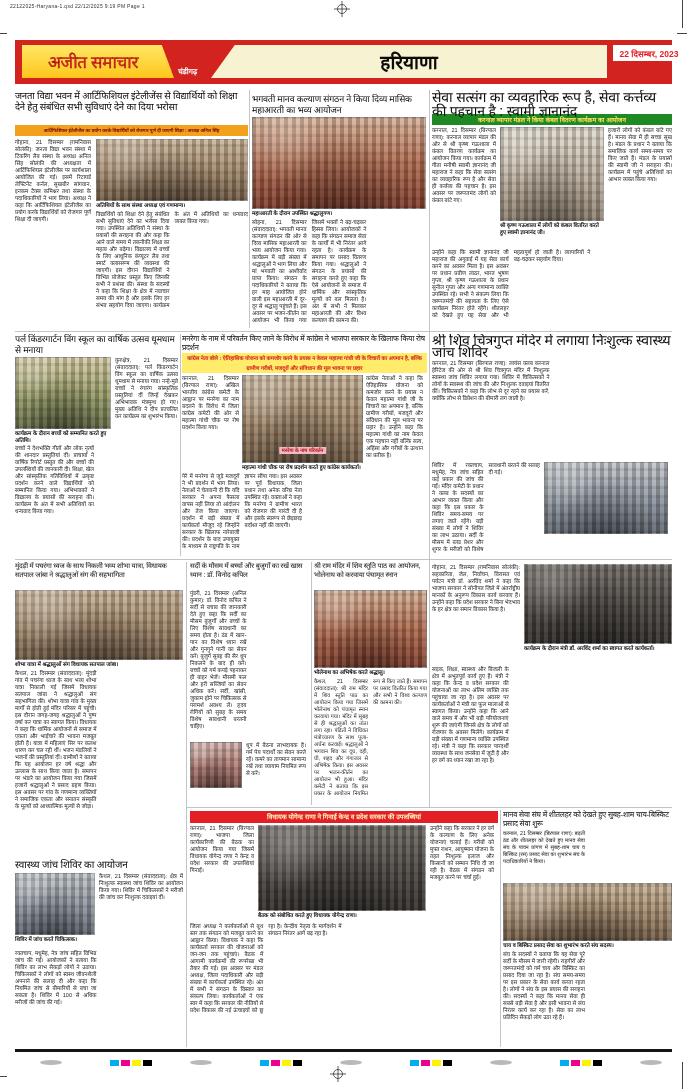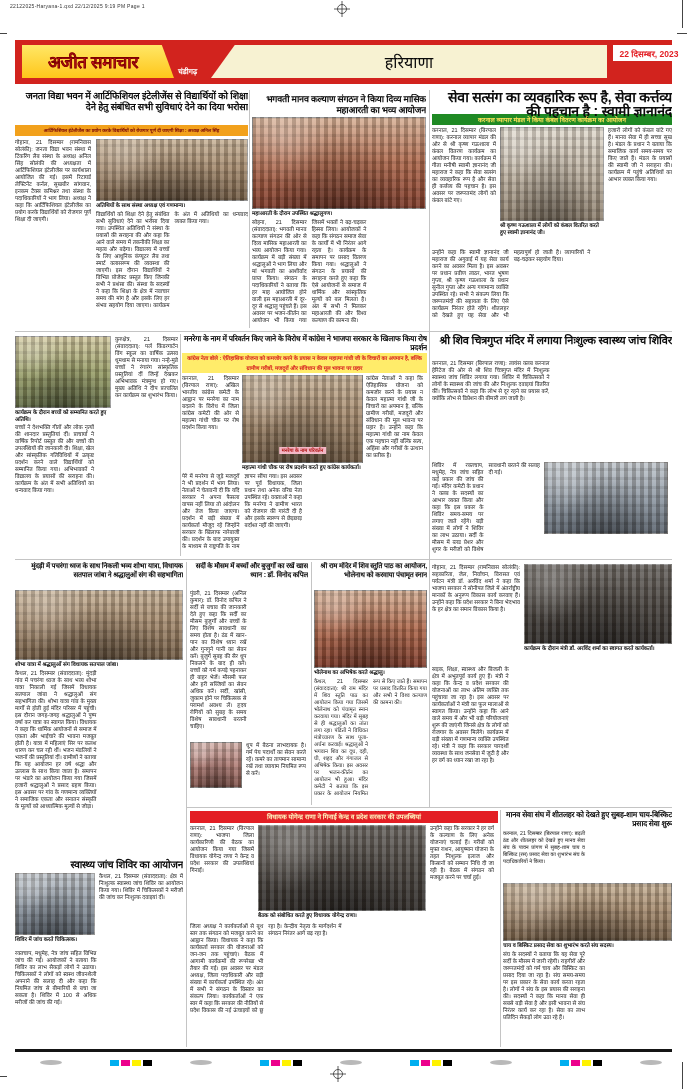--- a/index.html
+++ b/index.html
@@ -1,20 +1,20 @@
 <!DOCTYPE html>
 <html><head>
 <meta charset="utf-8">
 <style>
   *{margin:0;padding:0;box-sizing:border-box}
   html,body{background:#ddd}
   #page{position:relative;width:687px;height:1089px;background:#fff;margin:0 auto;
         font-family:"Liberation Sans",sans-serif;overflow:hidden}
   .art{position:absolute;overflow:hidden}
-  .hl{font-weight:700;color:#0c0c0c;text-align:right;letter-spacing:-0.2px}
+  .hl{font-weight:400;color:#0c0c0c;text-align:left;letter-spacing:-0.2px}
   .bar{font-weight:700;text-align:center;overflow:hidden}
   .body{font-size:5.5px;line-height:7px;text-align:justify;color:#1b1b1b;
         column-gap:5px;column-fill:auto;overflow:hidden}
   .cap{font-size:5.5px;line-height:6.5px;font-weight:700;color:#101010;overflow:hidden}
   .row{display:flex}
   .photo{position:relative;overflow:hidden;box-shadow:0 0 0 1px #9a9a9a inset}
   .photo::before{content:"";position:absolute;inset:0;
      background:repeating-linear-gradient(90deg,rgba(30,20,10,.22) 0 4px,rgba(255,255,255,.10) 4px 8px),
                 repeating-linear-gradient(0deg,rgba(0,0,0,.10) 0 3px,transparent 3px 9px)}
   .photo::after{content:"";position:absolute;inset:0;
@@ -36,27 +36,27 @@
   .sw{position:absolute;top:1060px;width:9px;height:6px}
   .sw-c{background:#00aeef}.sw-m{background:#ec008c}.sw-y{background:#fff200}.sw-k{background:#000}
   .ell{position:absolute;top:1060px;width:22px;height:5px;background:#b9b9b9;border-radius:50%}
   .blackrule{position:absolute;left:15px;top:1049px;width:657px;height:3px;background:#151515}
   #printline{position:absolute;left:10px;top:3px;font-size:5px;color:#333;letter-spacing:.3px}
   #masthead{position:absolute;left:15px;top:40px;width:657px;height:44px;background:#d2231e}
   #mh-yellow{position:absolute;left:7px;top:5px;width:152px;height:33px;
      background:linear-gradient(180deg,#ffe766,#ffc61a);
      clip-path:polygon(0 0,92% 0,100% 100%,0 100%);
      display:flex;align-items:center;justify-content:center}
-  #mh-name{font-size:17px;font-weight:700;color:#e31e24;-webkit-text-stroke:.3px #7a0000;
+  #mh-name{font-size:17px;font-weight:400;color:#e31e24;-webkit-text-stroke:.3px #7a0000;
      letter-spacing:-.3px;padding-right:10px}
   #mh-ed{position:absolute;left:163px;top:26px;font-size:7.5px;font-weight:700;color:#fff}
   #mh-cream{position:absolute;left:196px;top:5px;width:396px;height:33px;background:#f7f2d2;
      clip-path:polygon(6% 0,100% 0,100% 100%,0 100%);
      display:flex;align-items:center;justify-content:center}
-  #mh-region{font-size:16px;font-weight:400;color:#0a0a0a}
+  #mh-region{font-size:19px;font-weight:700;color:#0a0a0a}
   #mh-date{position:absolute;left:598px;top:5px;width:72px;height:16px;background:#fff;
      display:flex;align-items:center;justify-content:center;font-size:8.5px;font-weight:700;color:#e31e24}
   .bar-orange{background:#f2a11c;color:#7d0b08;font-size:4.7px;line-height:11px;height:11px;white-space:nowrap}
   .bar-green{background:#1f8a24;color:#ffe35a;font-size:6.3px;line-height:11px;height:11px;white-space:nowrap}
   .bar-yellow{background:#ffec6a;color:#d71f1f;font-size:5.4px;line-height:9.5px;height:20px;padding-top:1px}
   .bar-red{background:#e31e24;color:#fff7c0;font-size:6.5px;line-height:12px;height:12px;white-space:nowrap}
 </style>
 </head>
 <body>
 
@@ -115,20 +115,21 @@
       <div style="width:104px;margin-left:4px;margin-right:4px">
         <div class="photo ph-light" style="width:104px;height:94px"></div>
         <div class="cap" style="margin-top:1px;height:14px">श्री कृष्ण गऊशाला में लोगों को कंबल वितरित करते हुए स्वामी ज्ञानानंद जी।</div>
       </div>
       <div class="body" style="width:64px;height:120px">हजारों लोगों को कंबल बांटे गए हैं। मानव सेवा में ही सच्चा सुख है। मंडल के प्रधान ने बताया कि समाजिक कार्य समय-समय पर किए जाते हैं। मंडल के प्रयासों की स्वामी जी ने सराहना की। कार्यक्रम में पहुंचे अतिथियों का आभार व्यक्त किया गया।</div>
     </div>
     <div class="body" style="margin-top:2px;height:78px;column-count:3">उन्होंने कहा कि स्वामी ज्ञानानंद जी महाराज की अगुवाई में यह सेवा कार्य करने का अवसर मिला है। इस अवसर पर प्रधान प्रवीण लाठर, भारत भूषण गुप्ता, श्री कृष्ण गऊशाला के प्रधान सुनील गुप्ता और अन्य गणमान्य व्यक्ति उपस्थित रहे। सभी ने संकल्प लिया कि जरूरतमंदों की सहायता के लिए ऐसे कार्यक्रम निरंतर होते रहेंगे। शीतलहर को देखते हुए यह सेवा और भी महत्वपूर्ण हो जाती है। व्यापारियों ने बढ़-चढ़कर सहयोग दिया।</div>
   </div>
 
   <div class="art" style="left:15px;top:334px;width:163px;height:222px">
+    <div class="hl" style="font-size:9px;line-height:10.5px;height:21px">पर्ल किंडरगार्टन विंग स्कूल का वार्षिक उत्सव धूमधाम से मनाया</div>
     <div class="row" style="margin-top:2px">
       <div style="width:96px">
         <div class="photo ph-green" style="width:96px;height:72px"></div>
         <div class="cap" style="margin-top:1px;height:13px">कार्यक्रम के दौरान बच्चों को सम्मानित करते हुए अतिथि।</div>
       </div>
       <div class="body" style="width:63px;height:85px;margin-left:4px">कुरुक्षेत्र, 21 दिसम्बर (संवाददाता): पर्ल किंडरगार्टन विंग स्कूल का वार्षिक उत्सव धूमधाम से मनाया गया। नन्हे-मुन्ने बच्चों ने रंगारंग सांस्कृतिक प्रस्तुतियां दीं जिन्हें देखकर अभिभावक मंत्रमुग्ध हो गए। मुख्य अतिथि ने दीप प्रज्वलित कर कार्यक्रम का शुभारंभ किया।</div>
     </div>
     <div class="body" style="margin-top:2px;height:109px;column-count:2">बच्चों ने देशभक्ति गीतों और लोक नृत्यों की शानदार प्रस्तुतियां दीं। प्राचार्या ने वार्षिक रिपोर्ट प्रस्तुत की और बच्चों की उपलब्धियों की जानकारी दी। शिक्षा, खेल और सांस्कृतिक गतिविधियों में उत्कृष्ट प्रदर्शन करने वाले विद्यार्थियों को सम्मानित किया गया। अभिभावकों ने विद्यालय के प्रयासों की सराहना की। कार्यक्रम के अंत में सभी अतिथियों का धन्यवाद किया गया।</div>
   </div>
 
@@ -142,21 +143,21 @@
           <div class="banner">मनरेगा के नाम परिवर्तन</div>
         </div>
         <div class="cap" style="margin-top:1px;height:7px;white-space:nowrap">महात्मा गांधी चौक पर रोष प्रदर्शन करते हुए कांग्रेस कार्यकर्ता।</div>
       </div>
       <div class="body" style="width:57px;height:96px">कांग्रेस नेताओं ने कहा कि ऐतिहासिक योजना को कमजोर करने के प्रयास न केवल महात्मा गांधी जी के विचारों का अपमान है, बल्कि ग्रामीण गरीबों, मजदूरों और संविधान की मूल भावना पर प्रहार है। उन्होंने कहा कि महात्मा गांधी का नाम केवल एक पहचान नहीं बल्कि सत्य, अहिंसा और गरीबों के उत्थान का प्रतीक है।</div>
     </div>
     <div class="body" style="margin-top:2px;height:80px;column-count:4">पेरे में मनरेगा से जुड़े मजदूरों ने भी प्रदर्शन में भाग लिया। नेताओं ने चेतावनी दी कि यदि सरकार ने अपना फैसला वापस नहीं लिया तो आंदोलन और तेज किया जाएगा। प्रदर्शन में बड़ी संख्या में कार्यकर्ता मौजूद रहे जिन्होंने सरकार के खिलाफ नारेबाजी की। प्रदर्शन के बाद उपायुक्त के माध्यम से राष्ट्रपति के नाम ज्ञापन सौंपा गया। इस अवसर पर पूर्व विधायक, जिला प्रधान तथा अनेक वरिष्ठ नेता उपस्थित रहे। वक्ताओं ने कहा कि मनरेगा ने ग्रामीण भारत को रोजगार की गारंटी दी है और इसके स्वरूप से छेड़छाड़ बर्दाश्त नहीं की जाएगी।</div>
   </div>
 
   <div class="art" style="left:432px;top:334px;width:240px;height:222px">
-    <div class="hl" style="font-size:11px;line-height:12px;height:24px">श्री शिव चित्रगुप्त मंदिर में लगाया निःशुल्क स्वास्थ्य जांच शिविर</div>
+    <div class="hl" style="font-size:14px;line-height:12px;height:24px">श्री शिव चित्रगुप्त मंदिर में लगाया निःशुल्क स्वास्थ्य जांच शिविर</div>
     <div class="body" style="margin-top:2px;height:100px;column-count:2">करनाल, 21 दिसम्बर (बिरपाल राणा): लायंस क्लब करनाल हेरिटेज की ओर से श्री शिव चित्रगुप्त मंदिर में निःशुल्क स्वास्थ्य जांच शिविर लगाया गया। शिविर में चिकित्सकों ने लोगों के स्वास्थ्य की जांच की और निःशुल्क दवाइयां वितरित कीं। चिकित्सकों ने कहा कि लोभ से दूर रहने का प्रयास करें, क्योंकि लोभ से डिप्रेशन की बीमारी लग जाती है।</div>
     <div class="row" style="margin-top:2px">
       <div class="body" style="width:108px;height:92px;column-count:2">शिविर में रक्तचाप, मधुमेह, नेत्र जांच सहित कई प्रकार की जांच की गईं। मंदिर कमेटी के प्रधान ने क्लब के सदस्यों का आभार व्यक्त किया और कहा कि इस प्रकार के शिविर समय-समय पर लगाए जाते रहेंगे। बड़ी संख्या में लोगों ने शिविर का लाभ उठाया। सर्दी के मौसम में ब्लड प्रेशर और शुगर के मरीजों को विशेष सावधानी बरतने की सलाह दी गई।</div>
       <div class="photo ph-cool" style="width:124px;height:72px;margin-left:4px"></div>
     </div>
   </div>
 
   <div class="art" style="left:15px;top:562px;width:168px;height:293px">
     <div class="hl" style="font-size:7px;line-height:8.5px;height:26px">मुंदड़ी में पचरंगा ध्वज के साथ निकली भव्य शोभा यात्रा, विधायक सतपाल जांबा ने श्रद्धालुओं संग की सहभागिता</div>
     <div class="photo ph-warm" style="margin-top:2px;width:168px;height:70px"></div>

